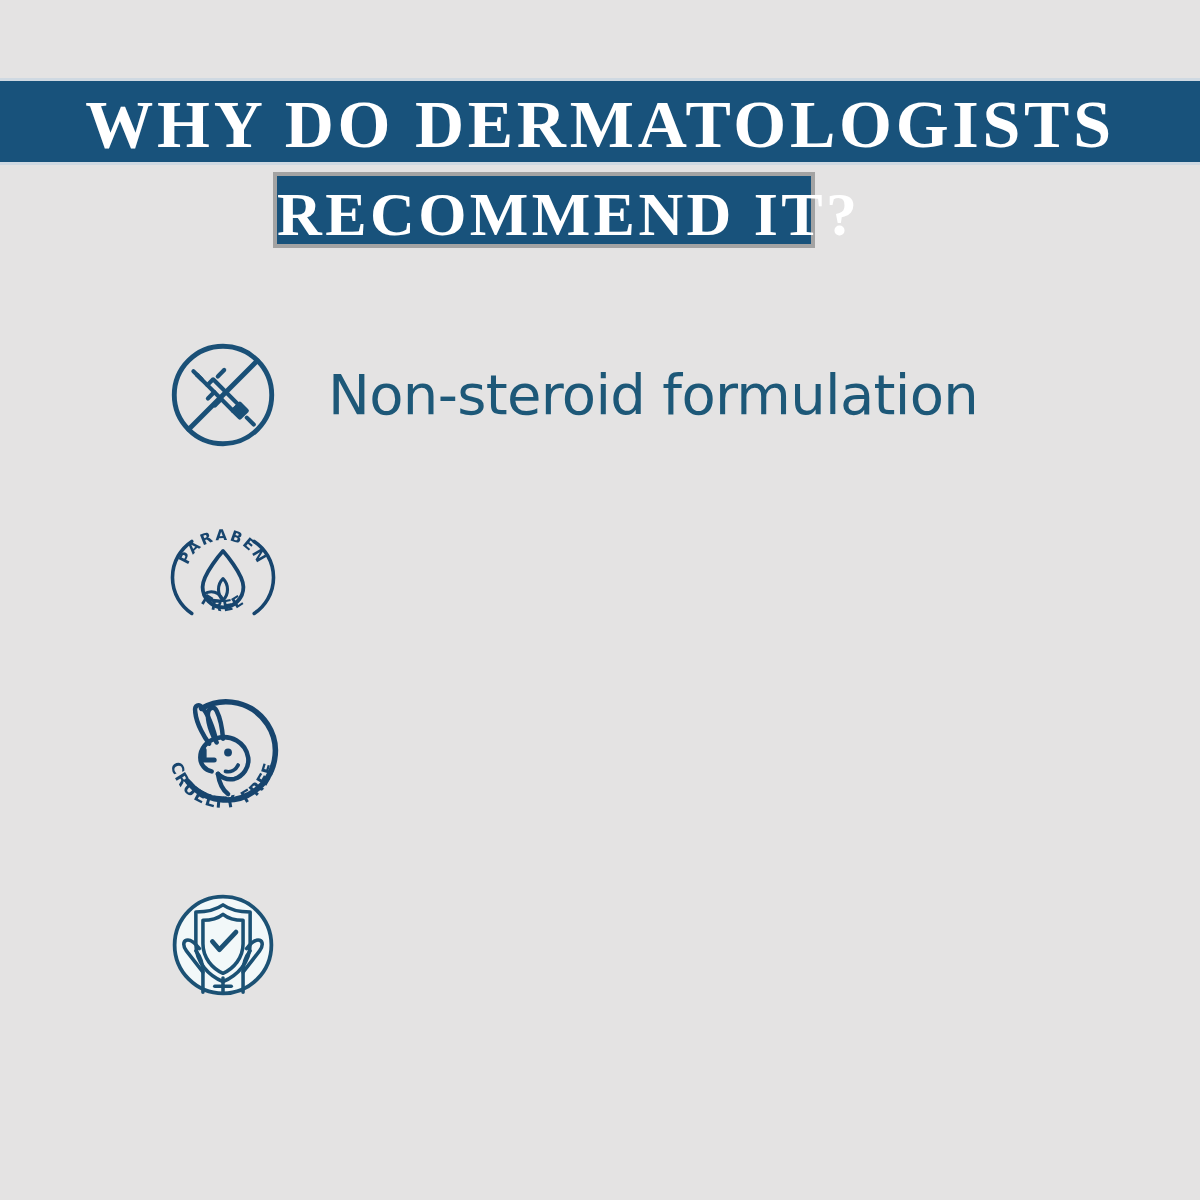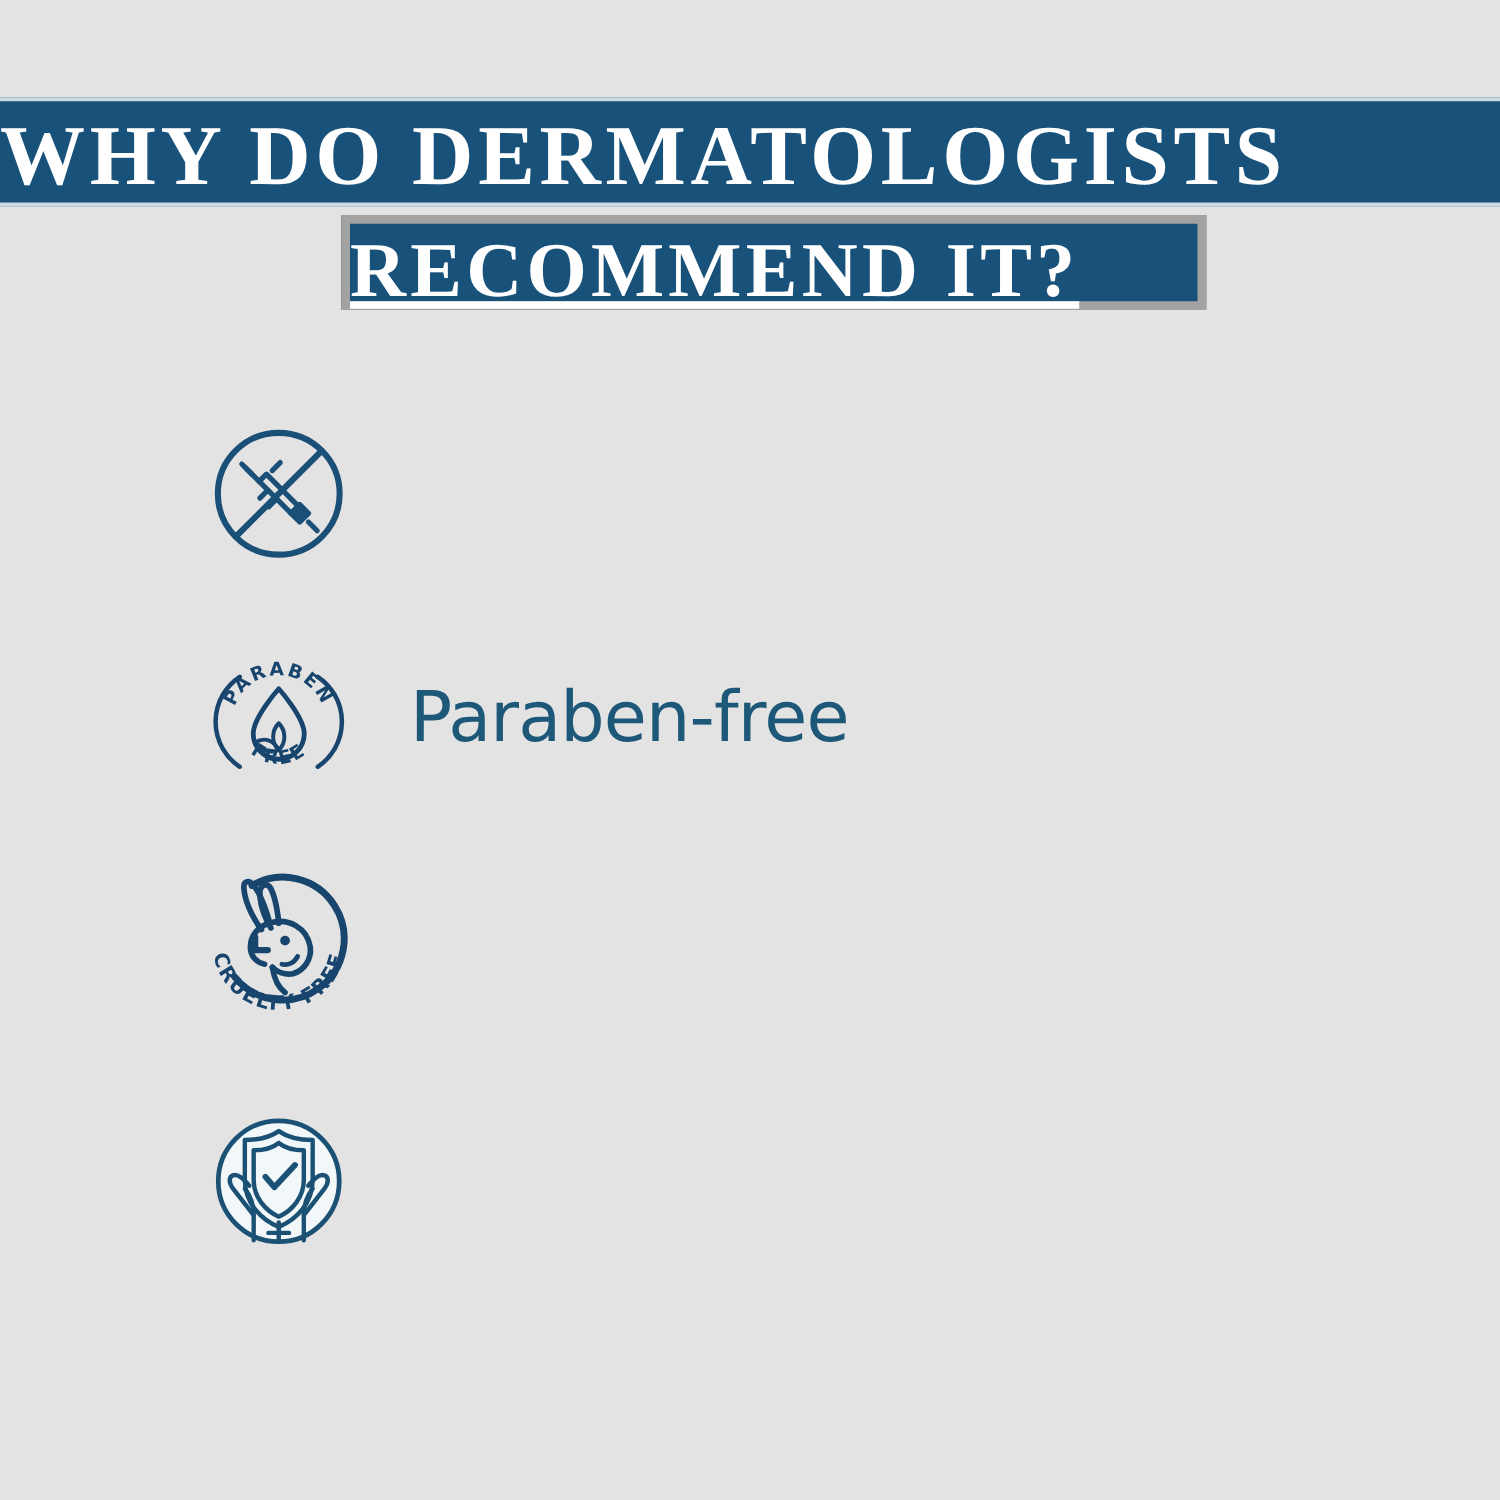--- a/index.html
+++ b/index.html
@@ -22,47 +22,46 @@
     left: 0;
     width: 1200px;
   }
 
   .banner {
     background: #18527b;
     color: #ffffff;
     font-family: "Liberation Serif", "DejaVu Serif", serif;
     font-weight: 700;
     letter-spacing: 0.055em;
-    text-align: left;
+    text-align: center;
     white-space: nowrap;
     box-sizing: border-box;
   }
 
   .banner-line1 {
     position: absolute;
     top: 78px;
     left: 0;
     width: 1200px;
     height: 87px;
     line-height: 87px;
     font-size: 68px;
     border-top: 3px solid #cfd9e2;
     border-bottom: 3px solid #cfd9e2;
   }
 
   .banner-line2 {
     position: absolute;
     top: 172px;
     left: 273px;
-    width: 692px;
+    width: 542px;
     height: 76px;
     line-height: 76px;
     font-size: 62px;
-    border: 7px solid #a3a3a3;
-    text-decoration: underline;
+    border: 4px solid #a3a3a3;
   }
 
   
   .features {
     position: absolute;
     top: 330px;
     left: 0;
     width: 1200px;
   }
 
@@ -123,20 +122,21 @@
 
           <line x1="42.5" y1="47.5" x2="37.0" y2="53.0"></line>
           <line x1="48.5" y1="53.5" x2="43.0" y2="59.0"></line>
           <line x1="45.5" y1="34.0" x2="51.0" y2="28.5"></line>
 
           <path d="M58.5 63.5 L64.5 69.5 L70.5 63.5 L64.5 57.5 Z" fill="#1a5077"></path>
           <line x1="70.5" y1="69.5" x2="76.5" y2="75.5"></line>
         </g>
       </svg>
     </span>
+    <span class="feature-label">Non-steroid formulation</span>
   </div>
 
   <div class="feature-row r1">
     <span class="feature-icon">
       <svg width="120" height="120" viewBox="0 0 100 100" fill="none" stroke="#17456e" stroke-width="3" stroke-linecap="round" stroke-linejoin="round">
         <defs>
           <path id="pf-top" d="M14 52 A36 36 0 0 1 86 52"></path>
           <path id="pf-bot" d="M15 52 A35 35 0 0 0 85 52"></path>
           <path id="pf-topTxt" d="M19 52 A31 31 0 0 1 81 52"></path>
           <path id="pf-botTxt" d="M22 52 A28 28 0 0 0 78 52"></path>
@@ -152,21 +152,20 @@
         <path d="M50 71 C44 73 37 71 34 66 C40 62 47 64 50 71 Z" stroke-width="2.6"></path>
 
         <text font-family="DejaVu Sans, Liberation Sans, sans-serif" font-size="12.5" font-weight="700" letter-spacing="1.6" fill="#17456e" stroke="none">
           <textPath href="#pf-topTxt" startOffset="50%" text-anchor="middle">PARABEN</textPath>
         </text>
         <text font-family="DejaVu Sans, Liberation Sans, sans-serif" font-size="12.5" font-weight="700" letter-spacing="1.6" fill="#17456e" stroke="none">
           <textPath href="#pf-botTxt" startOffset="50%" text-anchor="middle">FREE</textPath>
         </text>
       </svg>
     </span>
-    <span class="feature-label">Paraben-free</span>
   </div>
 
   <div class="feature-row r2">
     <span class="feature-icon">
       <svg width="128" height="128" viewBox="0 0 100 100" fill="none" stroke="#17456e" stroke-width="4" stroke-linecap="round" stroke-linejoin="round">
         <defs>
           <path id="cf-botTxt" d="M8 50 A42 42 0 0 0 92 50"></path>
         </defs>
 
         <path d="M33 13 A39 39 0 1 1 22 71" stroke-width="4.4"></path>

